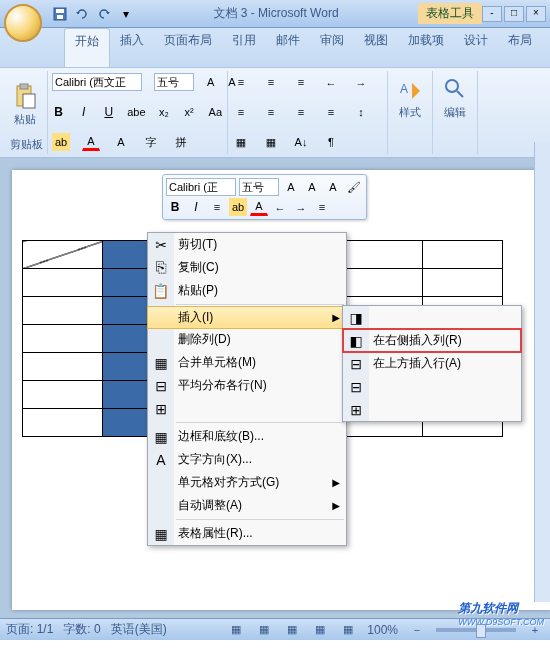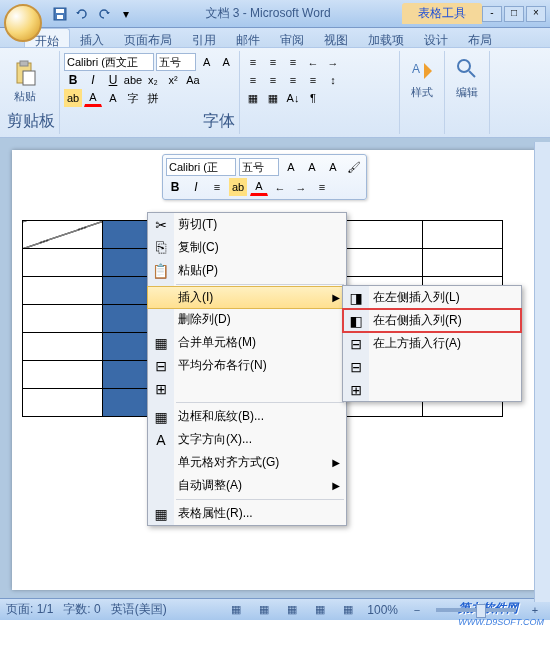--- a/index.html
+++ b/index.html
@@ -2,34 +2,34 @@
 <html><head>
 <meta charset="utf-8">
 <style>
 *{margin:0;padding:0;box-sizing:border-box;font-family:"Microsoft YaHei","SimSun",sans-serif;font-size:12px}
 body{background:#fff;width:550px;height:651px;overflow:hidden;position:relative}
 .titlebar{height:28px;background:linear-gradient(#cde0f6,#a8c8ed);display:flex;align-items:center;padding:0 4px;border-bottom:1px solid #7a9ac9}
 .office-btn{width:38px;height:38px;background:radial-gradient(circle at 30% 30%,#fff,#f8d87a,#d4951e);border-radius:50%;position:absolute;left:4px;top:4px;z-index:10;border:2px solid #c89440}
 .qat{margin-left:48px;display:flex;gap:6px;align-items:center}
 .qat-btn{width:16px;height:16px;display:flex;align-items:center;justify-content:center}
 .title-text{flex:1;text-align:center;color:#3a5a8a}
-.table-tools-tab{background:#f5d89a;padding:2px 16px;color:#1d4ed8;border-radius:3px 3px 0 0}
+.table-tools-tab{background:#f5d89a;padding:2px 8px;color:#14532d;border-radius:3px 3px 0 0}
 .winctrl{display:flex;gap:2px}
 .winctrl div{width:20px;height:16px;background:#cde0f6;border:1px solid #8aa8d0;text-align:center;line-height:12px;font-size:10px}
-.ribbon-tabs{height:20px;background:linear-gradient(#d3e4f8,#c5daf2);display:flex;padding-left:24px;border-bottom:1px solid #b0c8e8}
+.ribbon-tabs{height:40px;background:linear-gradient(#d3e4f8,#c5daf2);display:flex;padding-left:64px;border-bottom:1px solid #b0c8e8}
 .tab{padding:4px 10px;color:#3a5a8a;cursor:pointer}
 .tab.active{background:#edf4fc;border:1px solid #b0c8e8;border-bottom:none;border-radius:3px 3px 0 0}
 .ribbon{height:90px;background:linear-gradient(#edf4fc,#d8e6f7);border-bottom:1px solid #a8c0e0;display:flex;padding:3px}
 .group{border-right:1px solid #c0d2ea;padding:2px 4px;display:flex;flex-direction:column;justify-content:space-between}
-.group-label{text-align:right;color:#3a5a8a;font-size:16px;padding-top:2px}
+.group-label{text-align:right;color:#3a5a8a;font-size:11px;padding-top:2px}
 .g-content{flex:1;display:flex;align-items:center;gap:3px}
 .big-btn{display:flex;flex-direction:column;align-items:center;gap:2px;padding:2px 4px}
 .big-btn .ico{width:28px;height:28px}
 .big-btn .lbl{font-size:11px;color:#3a5a8a}
-.font-row{display:flex;gap:2px;align-items:flex-end;margin-bottom:0}
+.font-row{display:flex;gap:12px;align-items:flex-end;margin-bottom:12px}
 .font-sel{height:18px;border:1px solid #a0b8d8;background:#fff;font-size:11px;padding:0 2px}
 .mini-btn{width:18px;height:18px;border:1px solid transparent;display:inline-flex;align-items:center;justify-content:center;font-size:11px}
 .document-area{position:relative;background:#b0c8e0;height:460px;padding:12px;overflow:hidden}
 .paper{background:#fff;width:540px;height:440px;margin:0 auto;position:relative;box-shadow:0 0 4px rgba(0,0,0,.3);padding:40px 10px}
 .mini-toolbar{position:absolute;left:150px;top:4px;background:linear-gradient(#f8fbfe,#e8f0fb);border:1px solid #a0b8d8;border-radius:3px;padding:3px;box-shadow:1px 1px 3px rgba(0,0,0,.2)}
 .mini-toolbar .row{display:flex;gap:3px;align-items:center;margin-bottom:2px}
 .mini-toolbar .row:last-child{margin-bottom:0}
 .word-table{border-collapse:collapse;margin-top:30px}
 .word-table td{border:1px solid #000;width:80px;height:28px}
 .word-table td.sel{background:#3a6aa8}
@@ -331,21 +331,20 @@
       <div class="menu-sep"></div>
       <div class="menu-item">
           <span class="mico">▦</span>
           <span>表格属性(R)...</span>
         </div>
     </div>
 
     <div class="submenu">
       <div class="menu-item">
           <span class="mico">◨</span>
-          <span>在左侧插入列(L)</span>
         </div>
       <div class="menu-item redbox">
           <span class="mico">◧</span>
           <span>在右侧插入列(R)</span>
         </div>
       <div class="menu-item">
           <span class="mico">⊟</span>
           <span>在上方插入行(A)</span>
         </div>
       <div class="menu-item">

